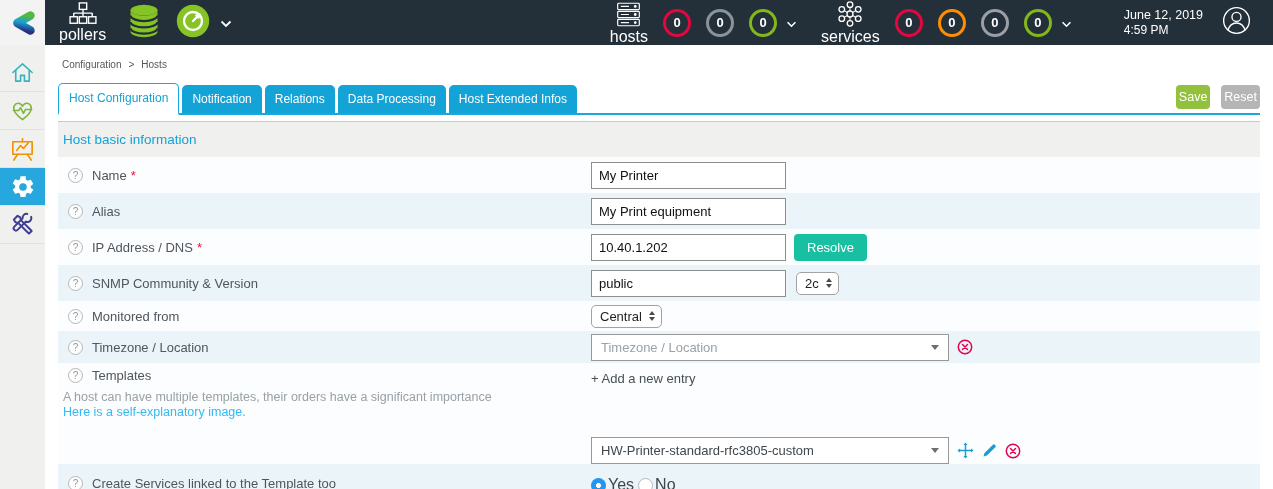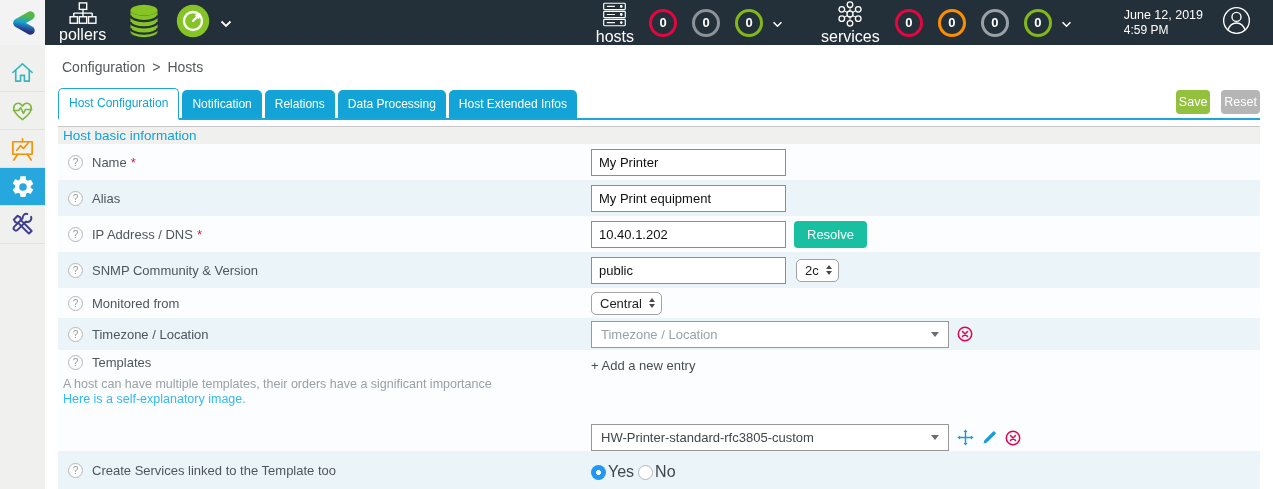--- a/index.html
+++ b/index.html
@@ -10,51 +10,51 @@
 .logo-box { width:45px; height:45px; background:#f3f3f3; display:flex; align-items:center; justify-content:center; flex:0 0 45px; }
 .pollers-item { display:flex; flex-direction:column; align-items:center; margin-left:14px; }
 .tb-label { font-size:16px; color:#fff; line-height:1; margin-top:1px; }
 .db-icon { margin-left:20px; }
 .gauge-icon { margin-left:13px; }
 .chev { margin-left:9px; }
 .right-cluster { margin-left:auto; display:flex; align-items:center; padding-right:22px; }
 .stat-item { display:flex; flex-direction:column; align-items:center; }
 .counter { width:28px; height:28px; border-radius:50%; border:3px solid #fff; display:flex; align-items:center; justify-content:center; color:#fff; font-size:13px; font-weight:bold; margin-left:15px; }
 .grp-chev { margin-left:9px; }
-.services-gap { margin-left:38px; }
+.services-gap { margin-left:24px; }
 .datetime { margin-left:52px; color:#fff; }
 .date-line { font-size:12.5px; }
 .time-line { font-size:12px; margin-top:1px; }
 .profile { margin-left:19px; }
 
 
 .layout { display:flex; height:444px; }
 .sidebar { width:45px; flex:0 0 45px; background:#f0f0ef; display:flex; flex-direction:column; padding-top:9px; }
 .side-item { height:38px; display:flex; align-items:center; justify-content:center; border-bottom:1px solid #e2e2e2; }
 .side-item.active { background:#26a8df; }
 .main { flex:1; padding:0 13px; }
 
 
-.breadcrumb { margin:14px 0 0 4px; font-size:14px; color:#54585b; }
+.breadcrumb { margin:14px 0 0 4px; font-size:10px; color:#54585b; }
 .breadcrumb .sep { margin:0 7px; }
 .tabbar { display:flex; align-items:flex-end; margin-top:13px; border-bottom:2px solid #1aa7db; }
 .tab { background:#14a3d7; color:#fff; font-size:12px; padding:7px 10px; border-radius:5px 5px 0 0; margin-right:3px; }
 .tab.active { background:#fff; color:#14a3d7; border:1px solid #1aa7db; border-bottom:2px solid #fff; margin-bottom:-2px; padding-bottom:8px; }
 .actions { margin-left:auto; display:flex; gap:11px; margin-bottom:4px; }
 .btn { border-radius:4px; color:#fff; font-size:12.5px; padding:5px 3px; border:none; font-family:inherit; }
 .btn-save { background:#94c13d; }
 .btn-reset { background:#b5b5b5; }
 
 
 .page-heading { margin:15px 0 0 4px; color:#7da325; font-size:15px; font-weight:600; display:flex; align-items:center; }
 .heading-bar { width:2px; height:17px; background:#7da325; margin-right:8px; }
 
 
 .form { margin-top:6px; border-top:1px solid #c9c9c9; }
-.section-header { background:#f0f0ee; padding:1px 5px; color:#13a2d8; font-size:13.5px; }
+.section-header { background:#f0f0ee; padding:10px 5px; color:#13a2d8; font-size:13.5px; }
 .row { display:flex; padding:0 10px; align-items:center; }
 .row-w { background:#fbfdfe; }
 .row-b { background:#ebf4f9; }
 .h36 { height:36px; }
 .h30 { height:30px; }
 .h32 { height:32px; }
 .lbl-cell { flex:0 0 523px; display:flex; align-items:center; gap:9px; font-size:13px; color:#4f565c; }
 .req { color:#e8113c; margin-left:4px; }
 .help { width:15px; height:15px; flex:0 0 15px; border-radius:50%; border:1px solid #b7b7b7; color:#9a9a9a; font-size:10px; display:flex; align-items:center; justify-content:center; background:#fdfdfd; }
 .field-cell { display:flex; align-items:center; flex:1; }

